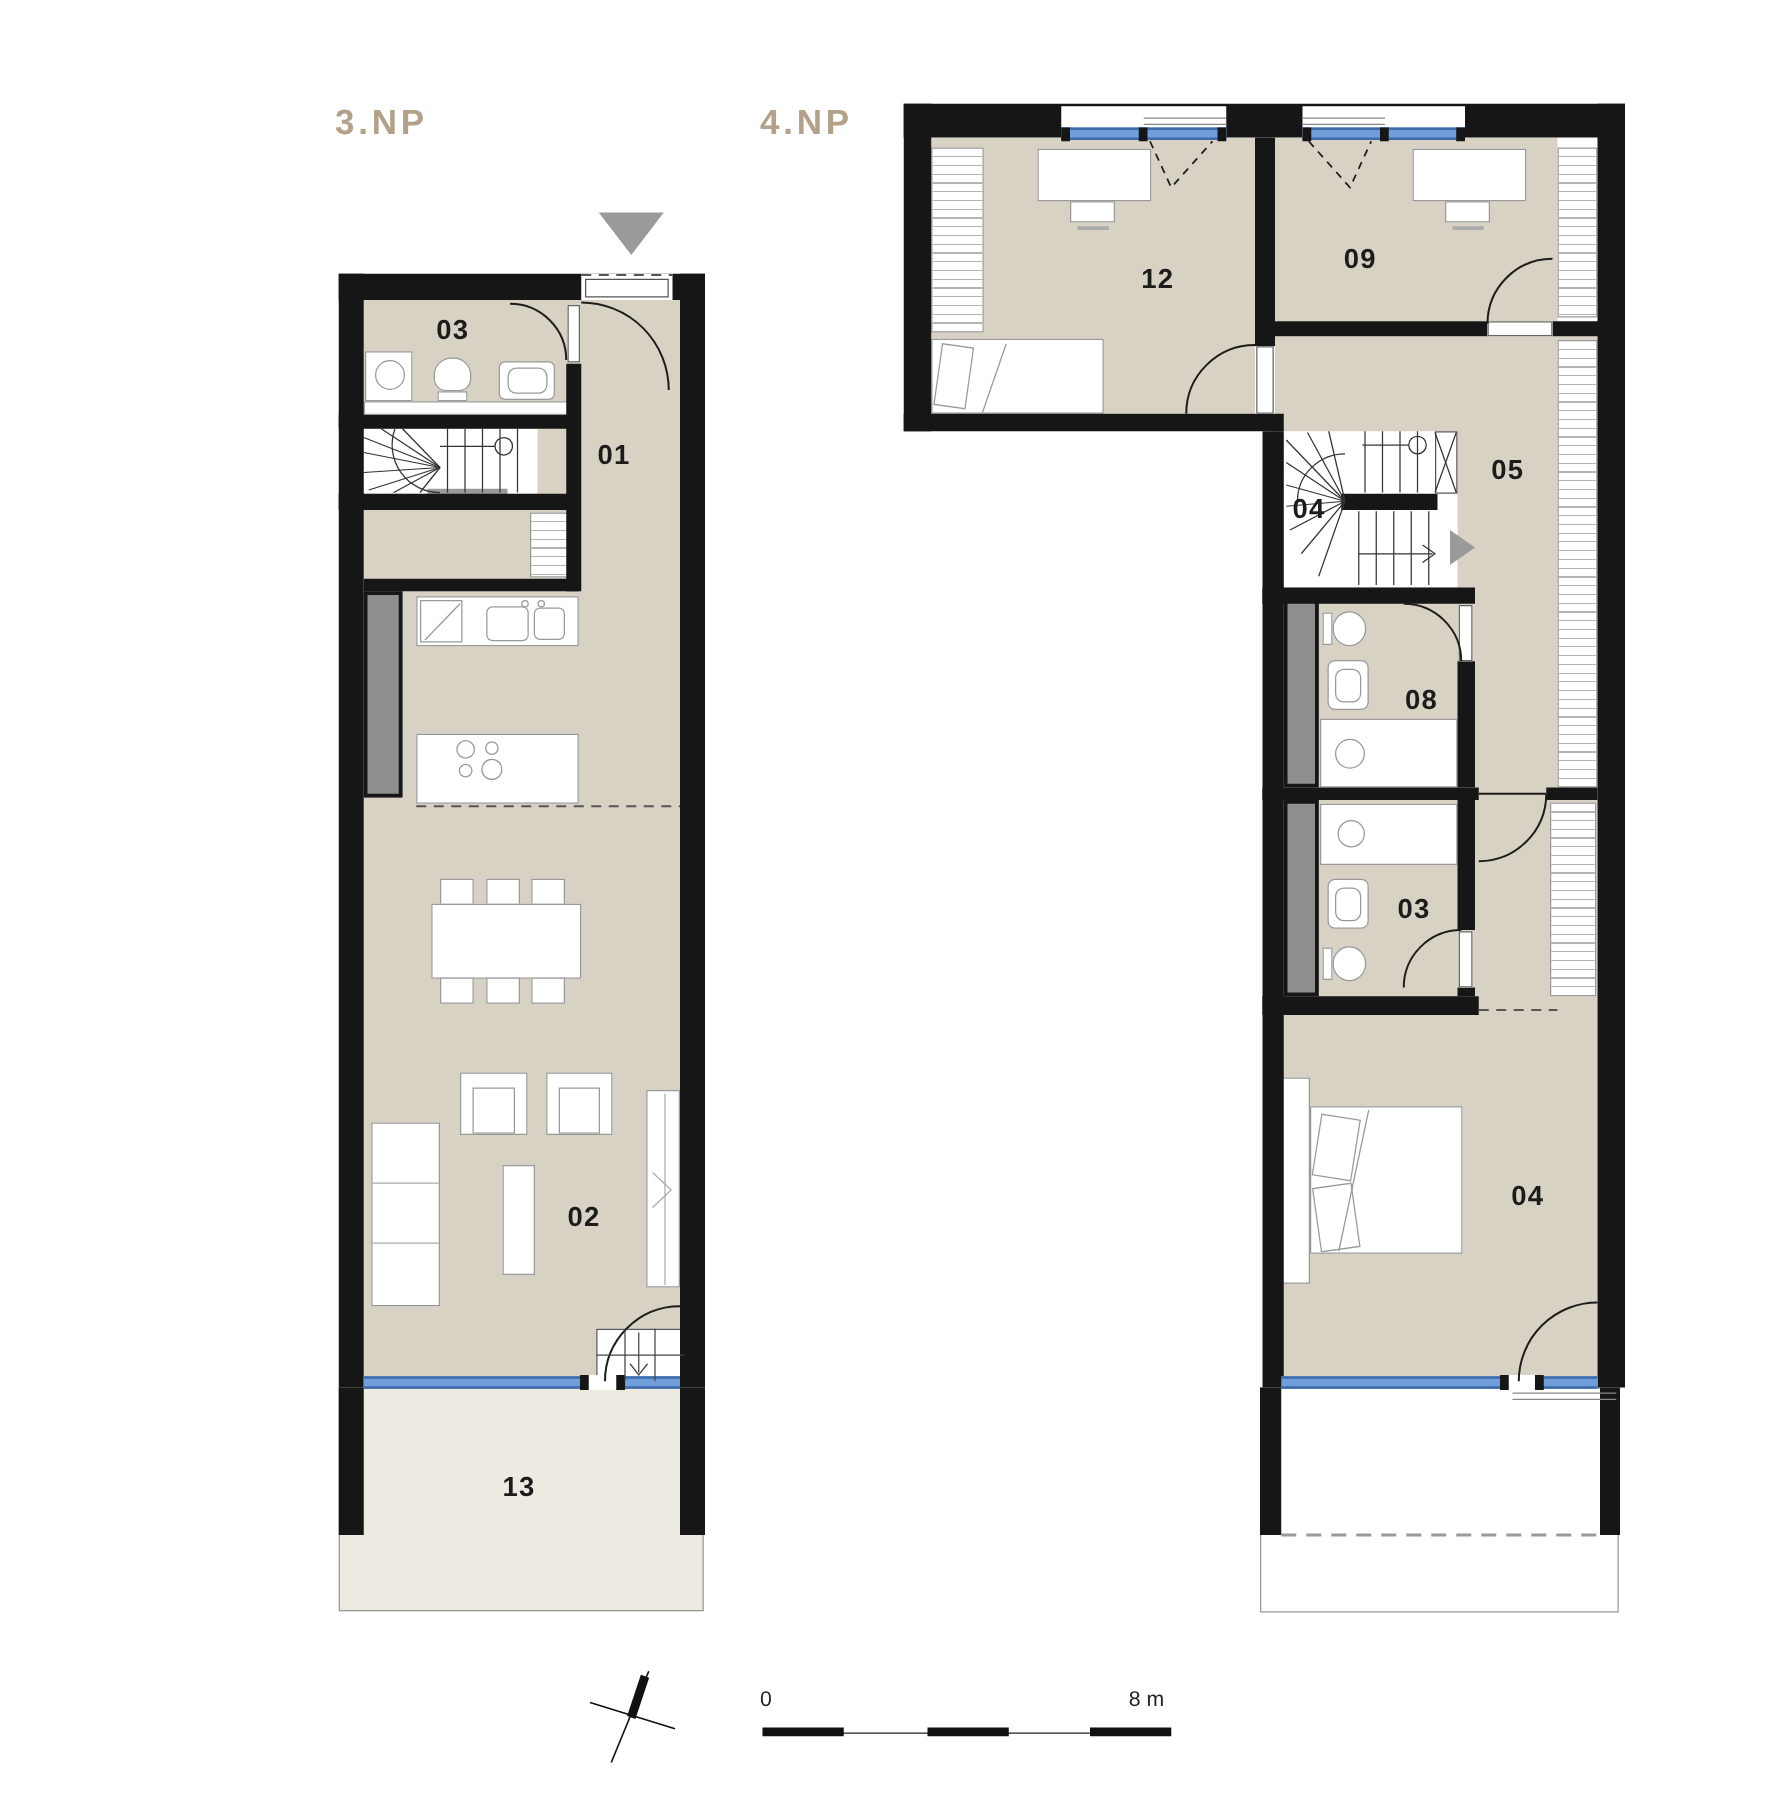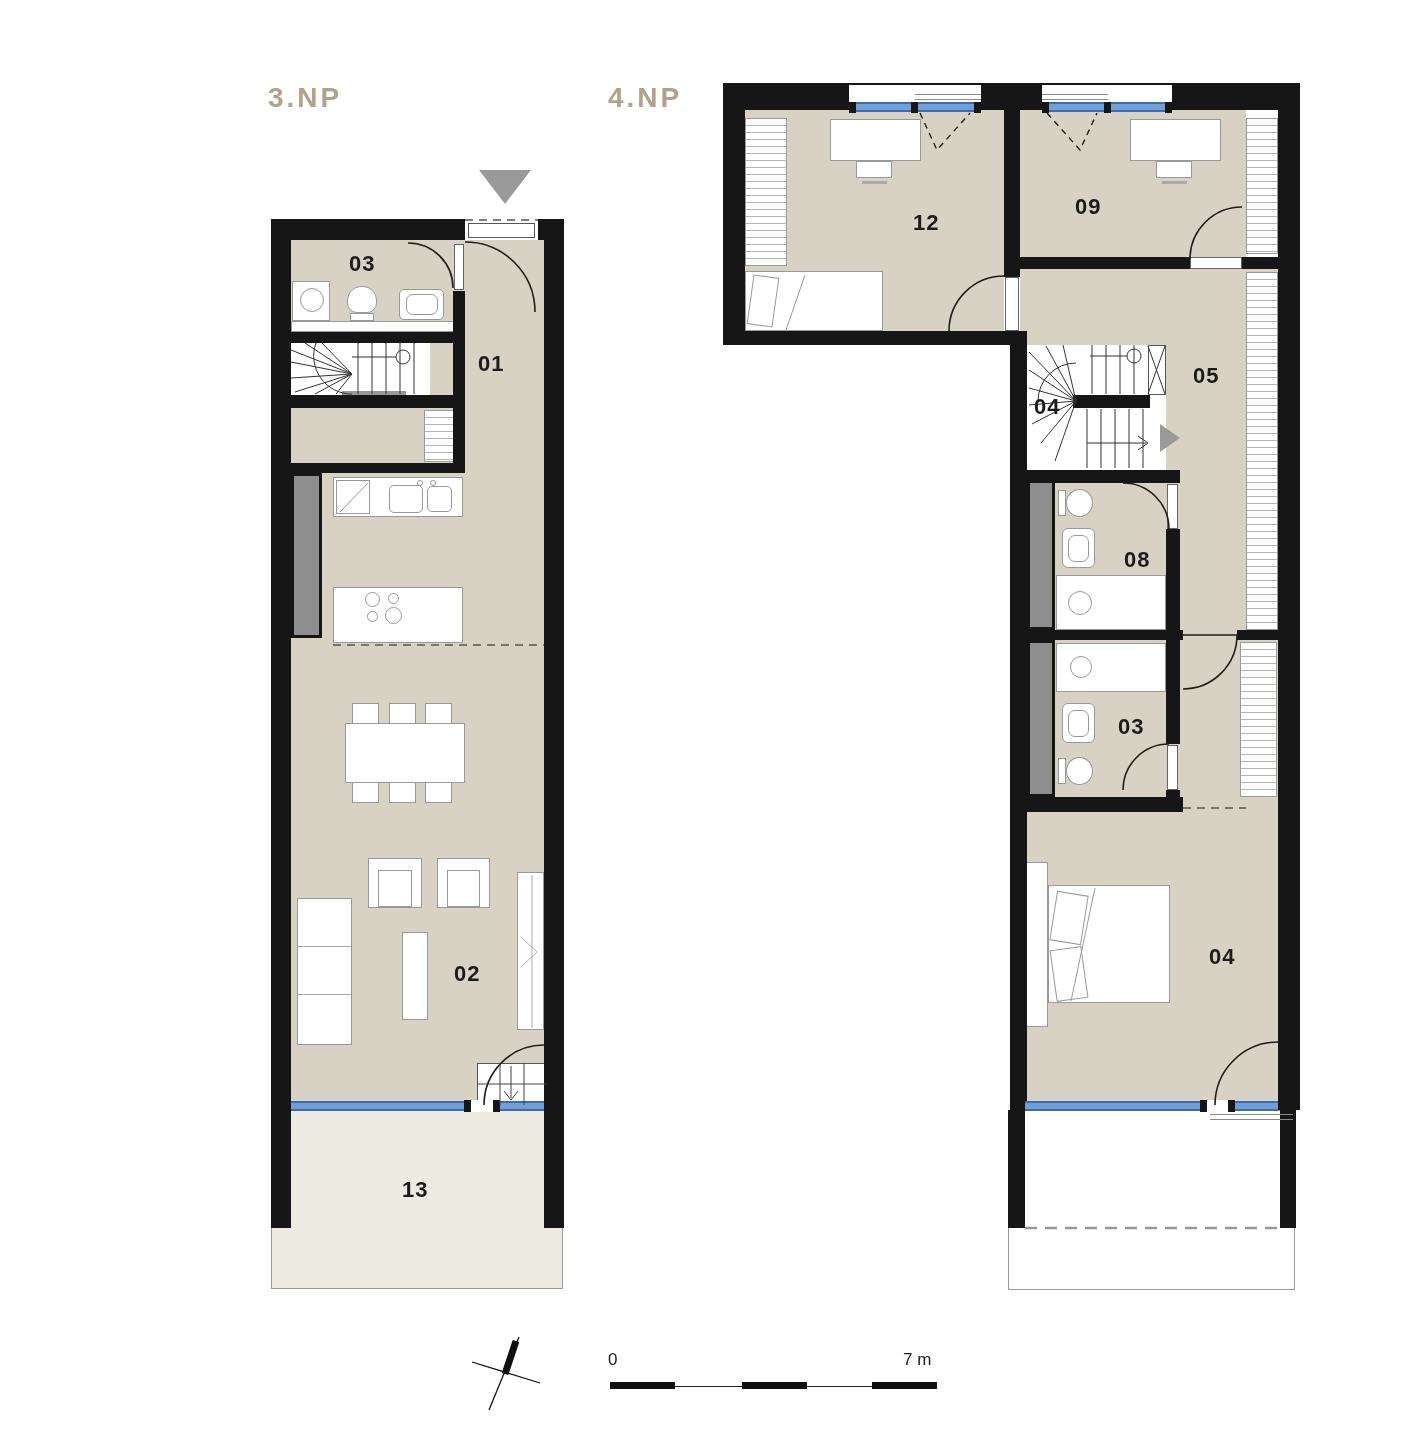--- a/index.html
+++ b/index.html
@@ -203,21 +203,21 @@
 
   <div class="lbl" style="left:913px;top:210px">12</div>
   <div class="lbl" style="left:1075px;top:194px">09</div>
   <div class="lbl" style="left:1034px;top:394px">04</div>
   <div class="lbl" style="left:1193px;top:363px">05</div>
   <div class="lbl" style="left:1124px;top:547px">08</div>
   <div class="lbl" style="left:1118px;top:714px">03</div>
   <div class="lbl" style="left:1209px;top:944px">04</div>
 
   <div class="scaletxt" style="left:608px;top:1350px">0</div>
-  <div class="scaletxt" style="left:903px;top:1350px">7 m</div>
+  <div class="scaletxt" style="left:903px;top:1350px">8 m</div>
   <div class="abs" style="left:610px;top:1386px;width:327px;height:1px;background:#222;z-index:60"></div>
   <div class="seg" style="left:610px;top:1382px;width:65px"></div>
   <div class="seg" style="left:742px;top:1382px;width:65px"></div>
   <div class="seg" style="left:872px;top:1382px;width:65px"></div>
 
   <svg class="overlay" width="1420" height="1442" viewBox="0 0 1420 1442">
     <g stroke="#1d1d1b" stroke-width="1.6" fill="none">
 
       <path d="M465,242 A70,70 0 0 1 535,312"></path>
       <path d="M408,243 A45,45 0 0 1 453,288"></path>

